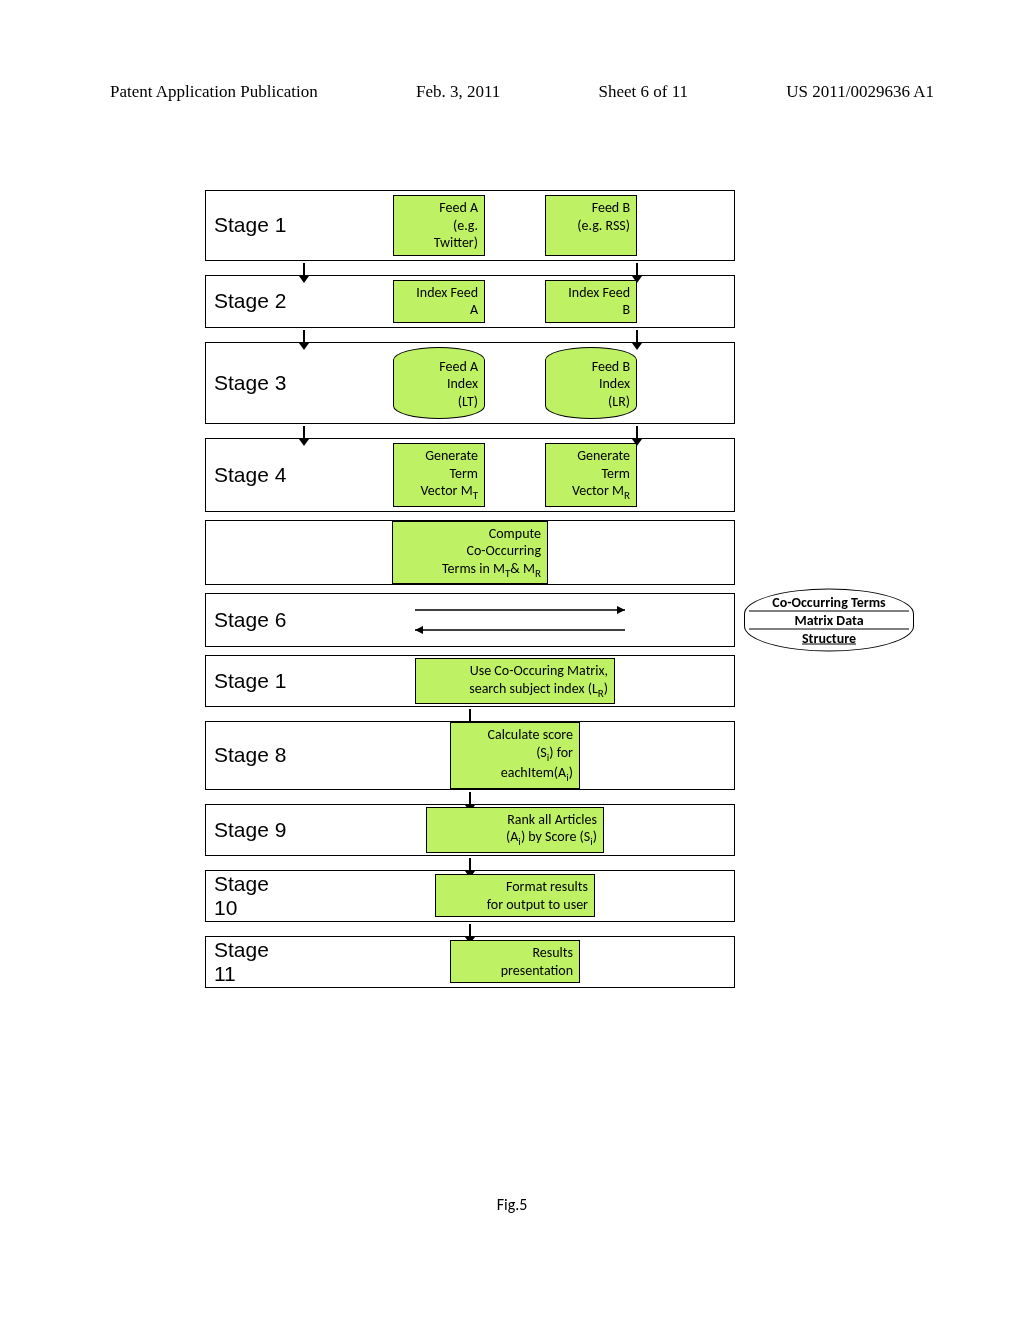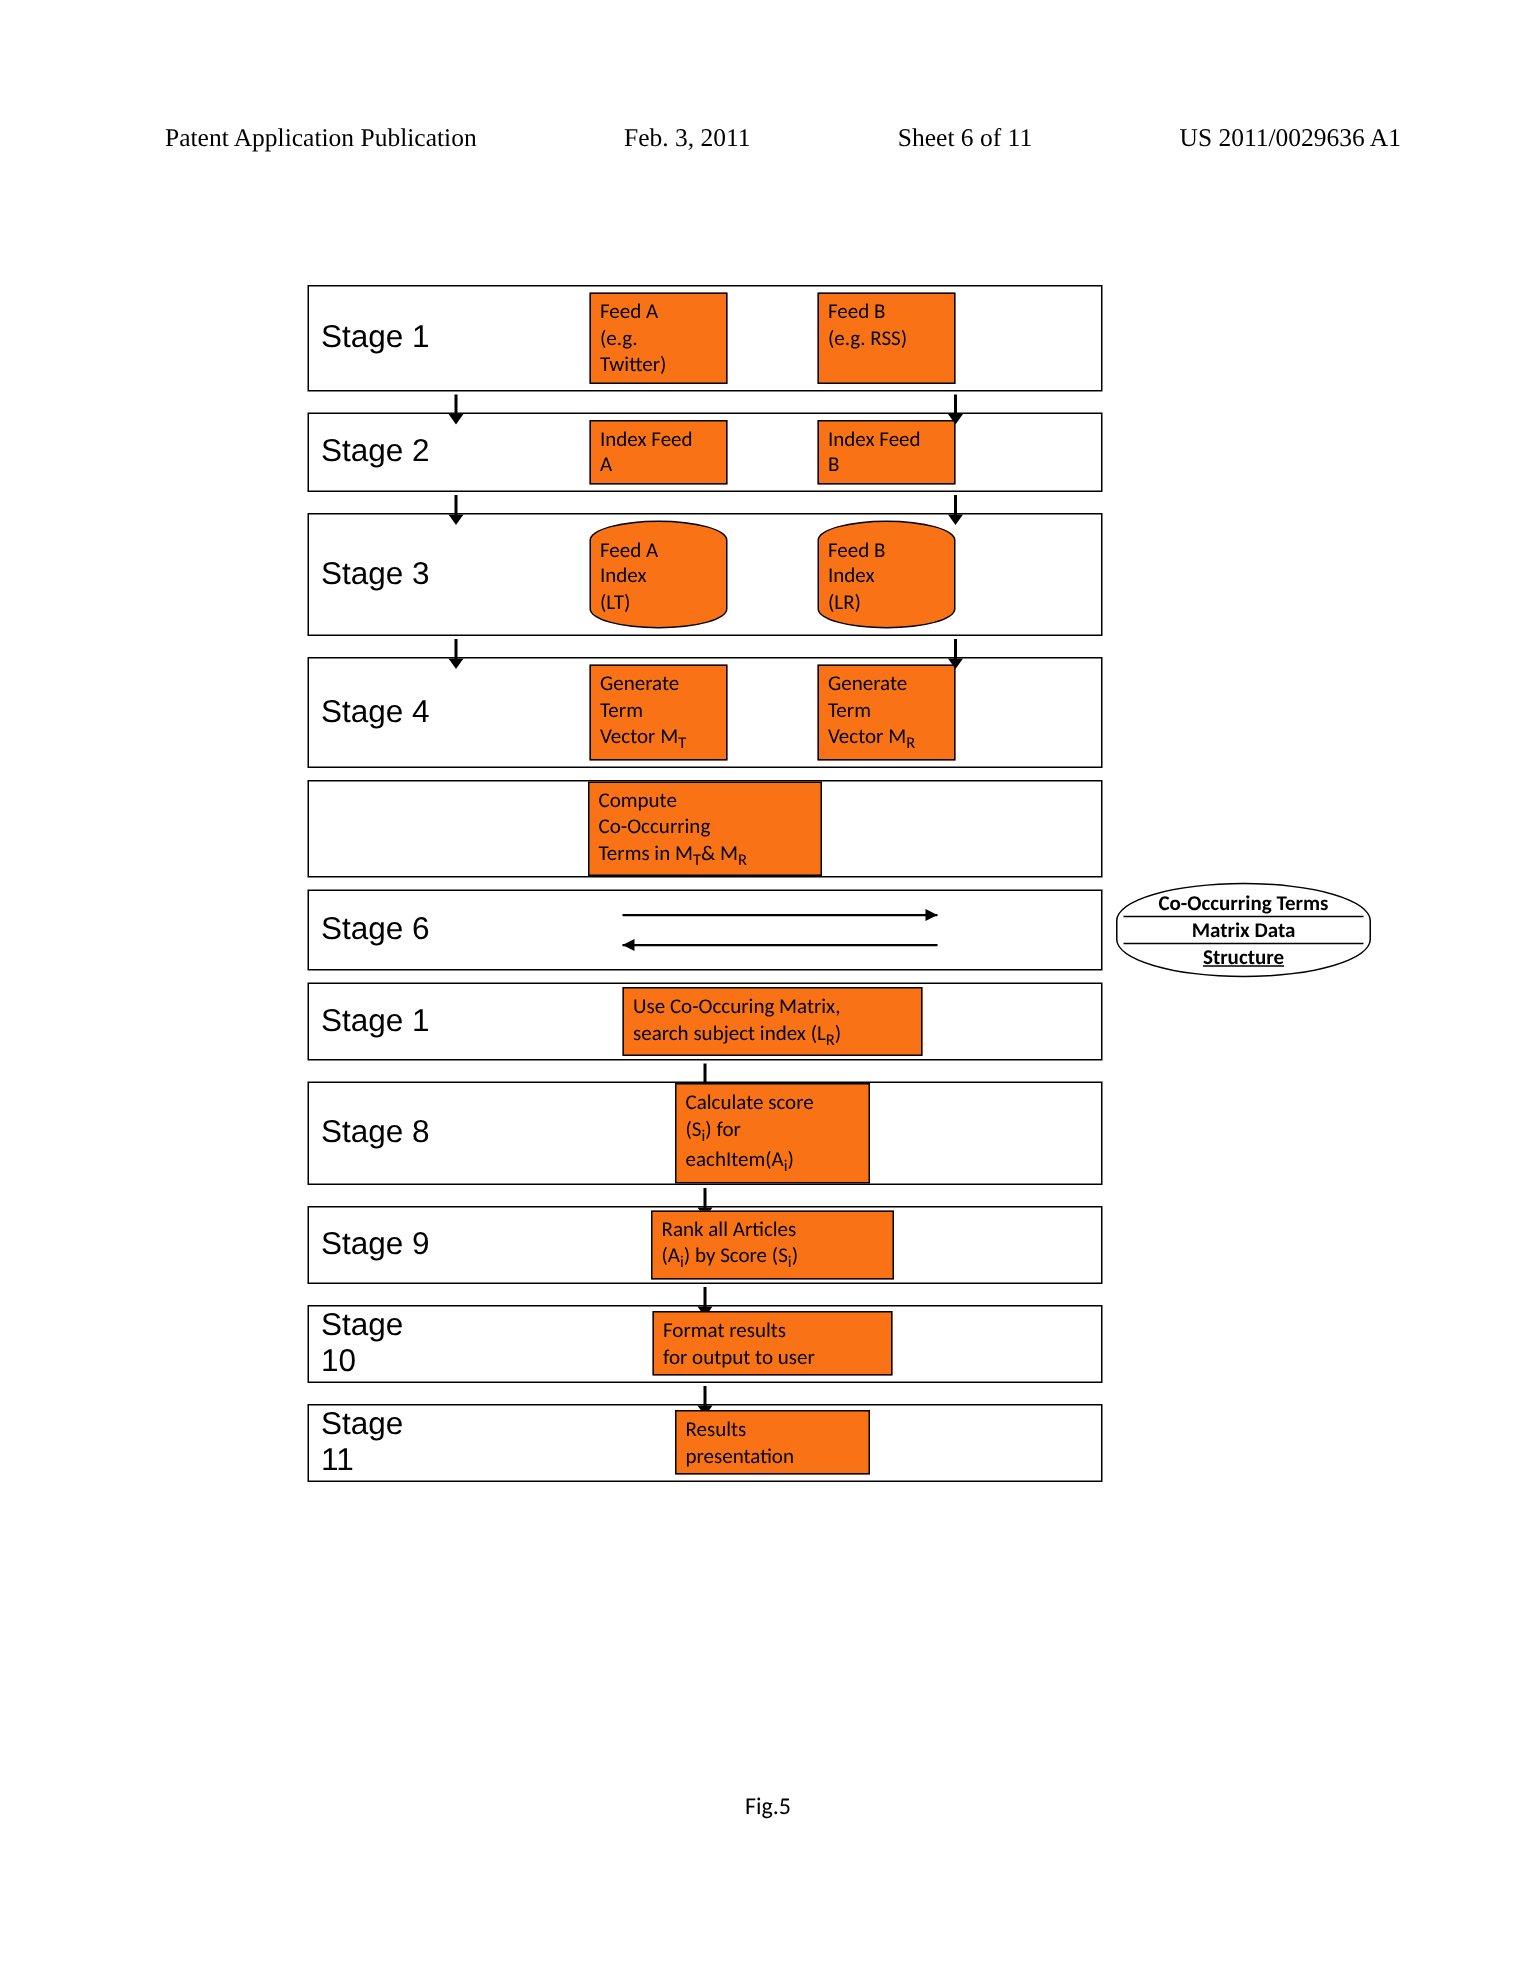--- a/index.html
+++ b/index.html
@@ -45,23 +45,23 @@
     position: relative;
     display: flex;
     align-items: center;
     justify-content: center;
   }
 
   .node {
     border: 1.5px solid #000;
     font-family: Calibri, Arial, sans-serif;
     font-size: 14px;
-    text-align: left;
+    text-align: right;
     padding: 3px 6px;
-    background: #f97316;
+    background: #bef264;
     line-height: 1.25;
   }
   .node.cyl {
     border-radius: 50% / 18%;
     padding-top: 10px;
     padding-bottom: 8px;
   }
   .two-col { display: flex; gap: 60px; justify-content: center; width: 100%; padding: 4px 0; }
 
   .arrow-down {
@@ -214,21 +214,21 @@
       <div class="node" style="width:130px"><span>Calculate score<br>(S</span><sub>i</sub><span>) for<br>eachItem(A</span><sub>i</sub><span>)</span></div>
     </div>
   </div>
   <div style="display:flex;justify-content:center;height:14px;margin:-4px 0 -4px">
       <div class="arrow-down"></div>
     </div>
 
   <div class="stage-row" style="min-height:52px">
     <div class="stage-lbl">Stage 9</div>
     <div class="stage-content">
-      <div class="node" style="width:162px"><span>Rank all Articles<br>(A</span><sub>i</sub><span>) by Score (S</span><sub>i</sub><span>)</span></div>
+      <div class="node" style="width:178px"><span>Rank all Articles<br>(A</span><sub>i</sub><span>) by Score (S</span><sub>i</sub><span>)</span></div>
     </div>
   </div>
   <div style="display:flex;justify-content:center;height:14px;margin:-4px 0 -4px">
       <div class="arrow-down"></div>
     </div>
 
   <div class="stage-row" style="min-height:52px">
     <div class="stage-lbl">Stage 10</div>
     <div class="stage-content">
       <div class="node" style="width:160px">Format results<br>for output to user</div>

